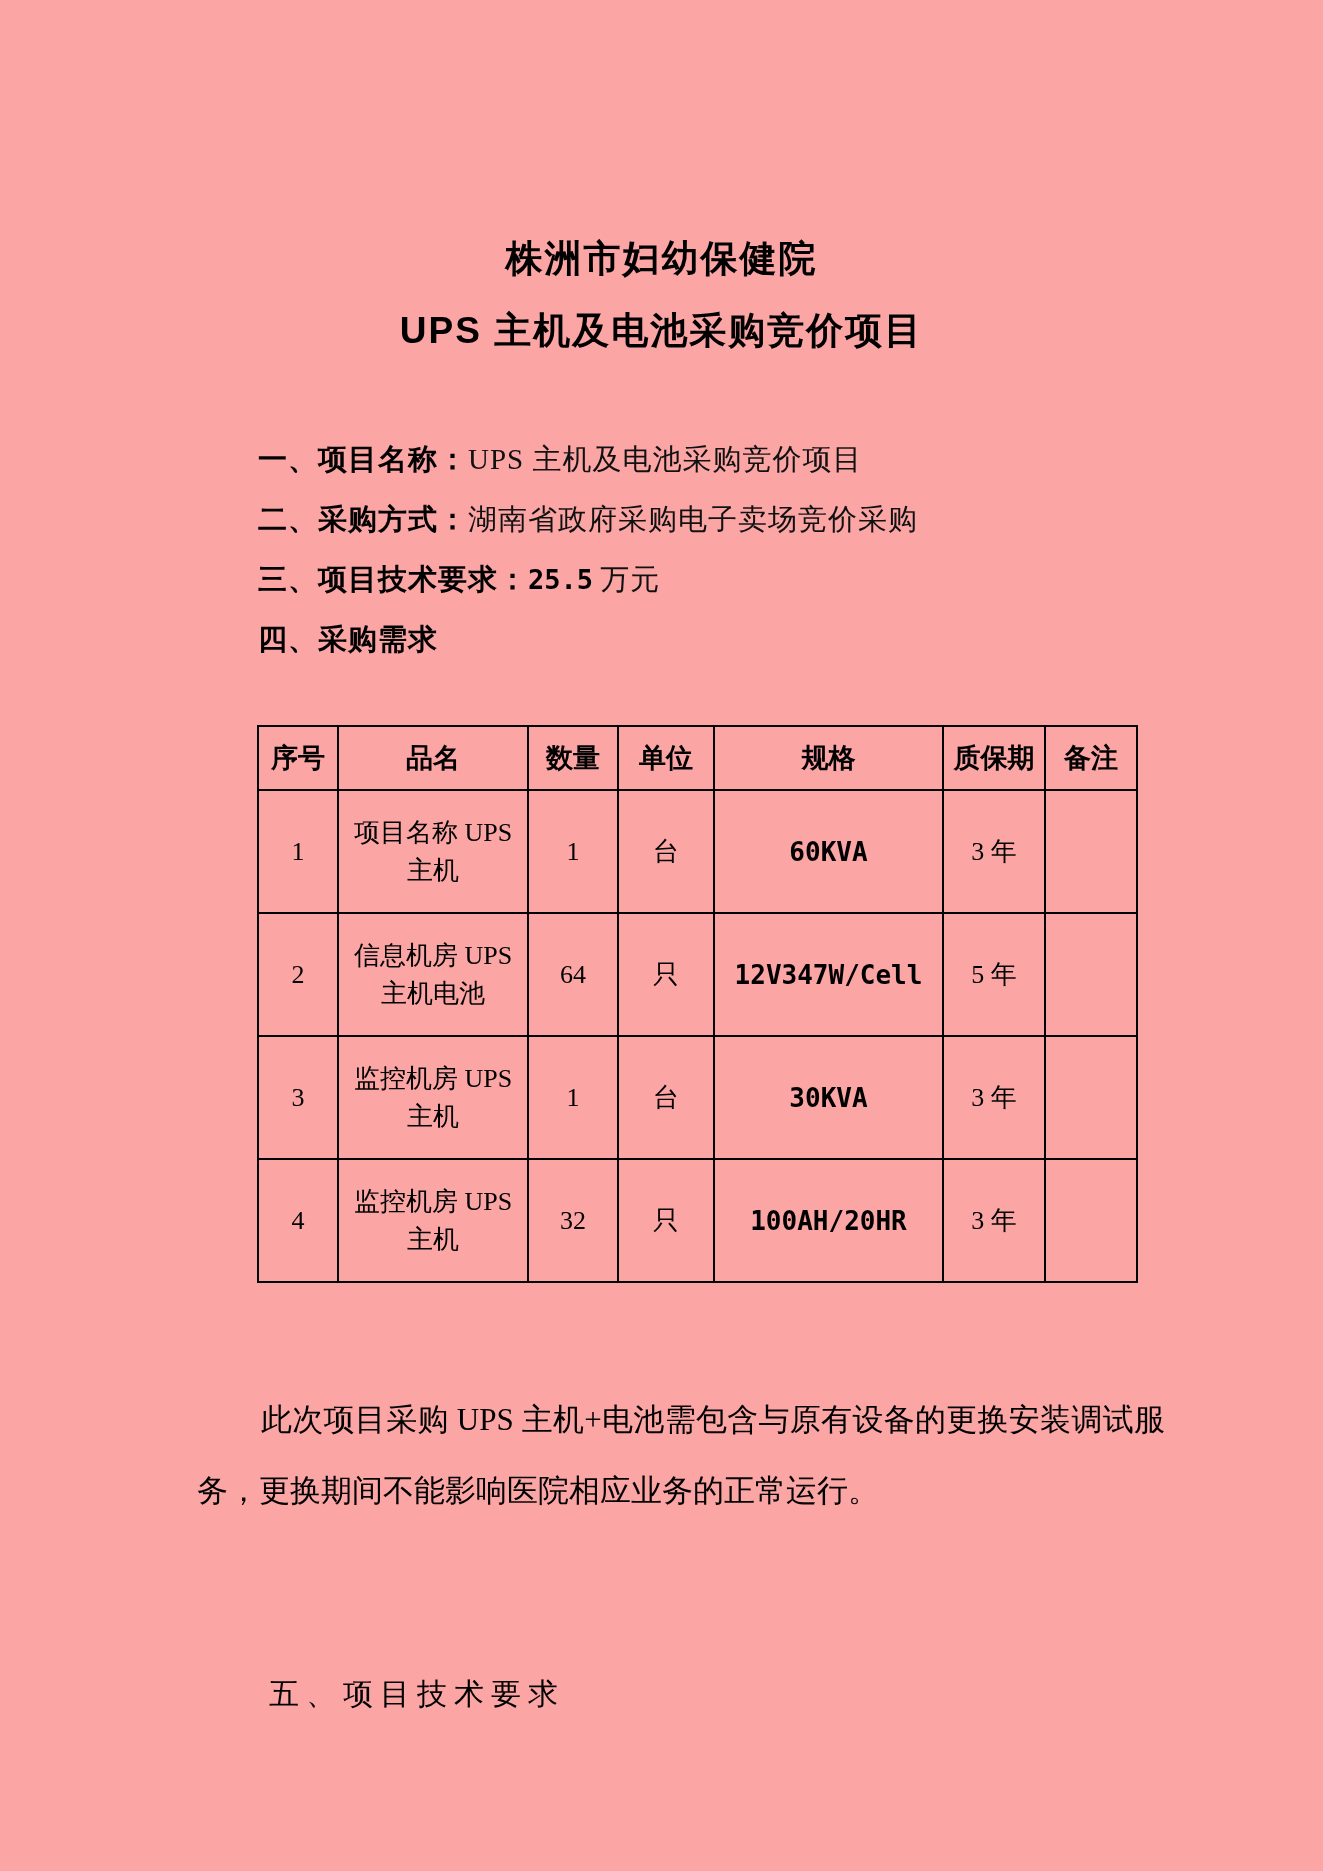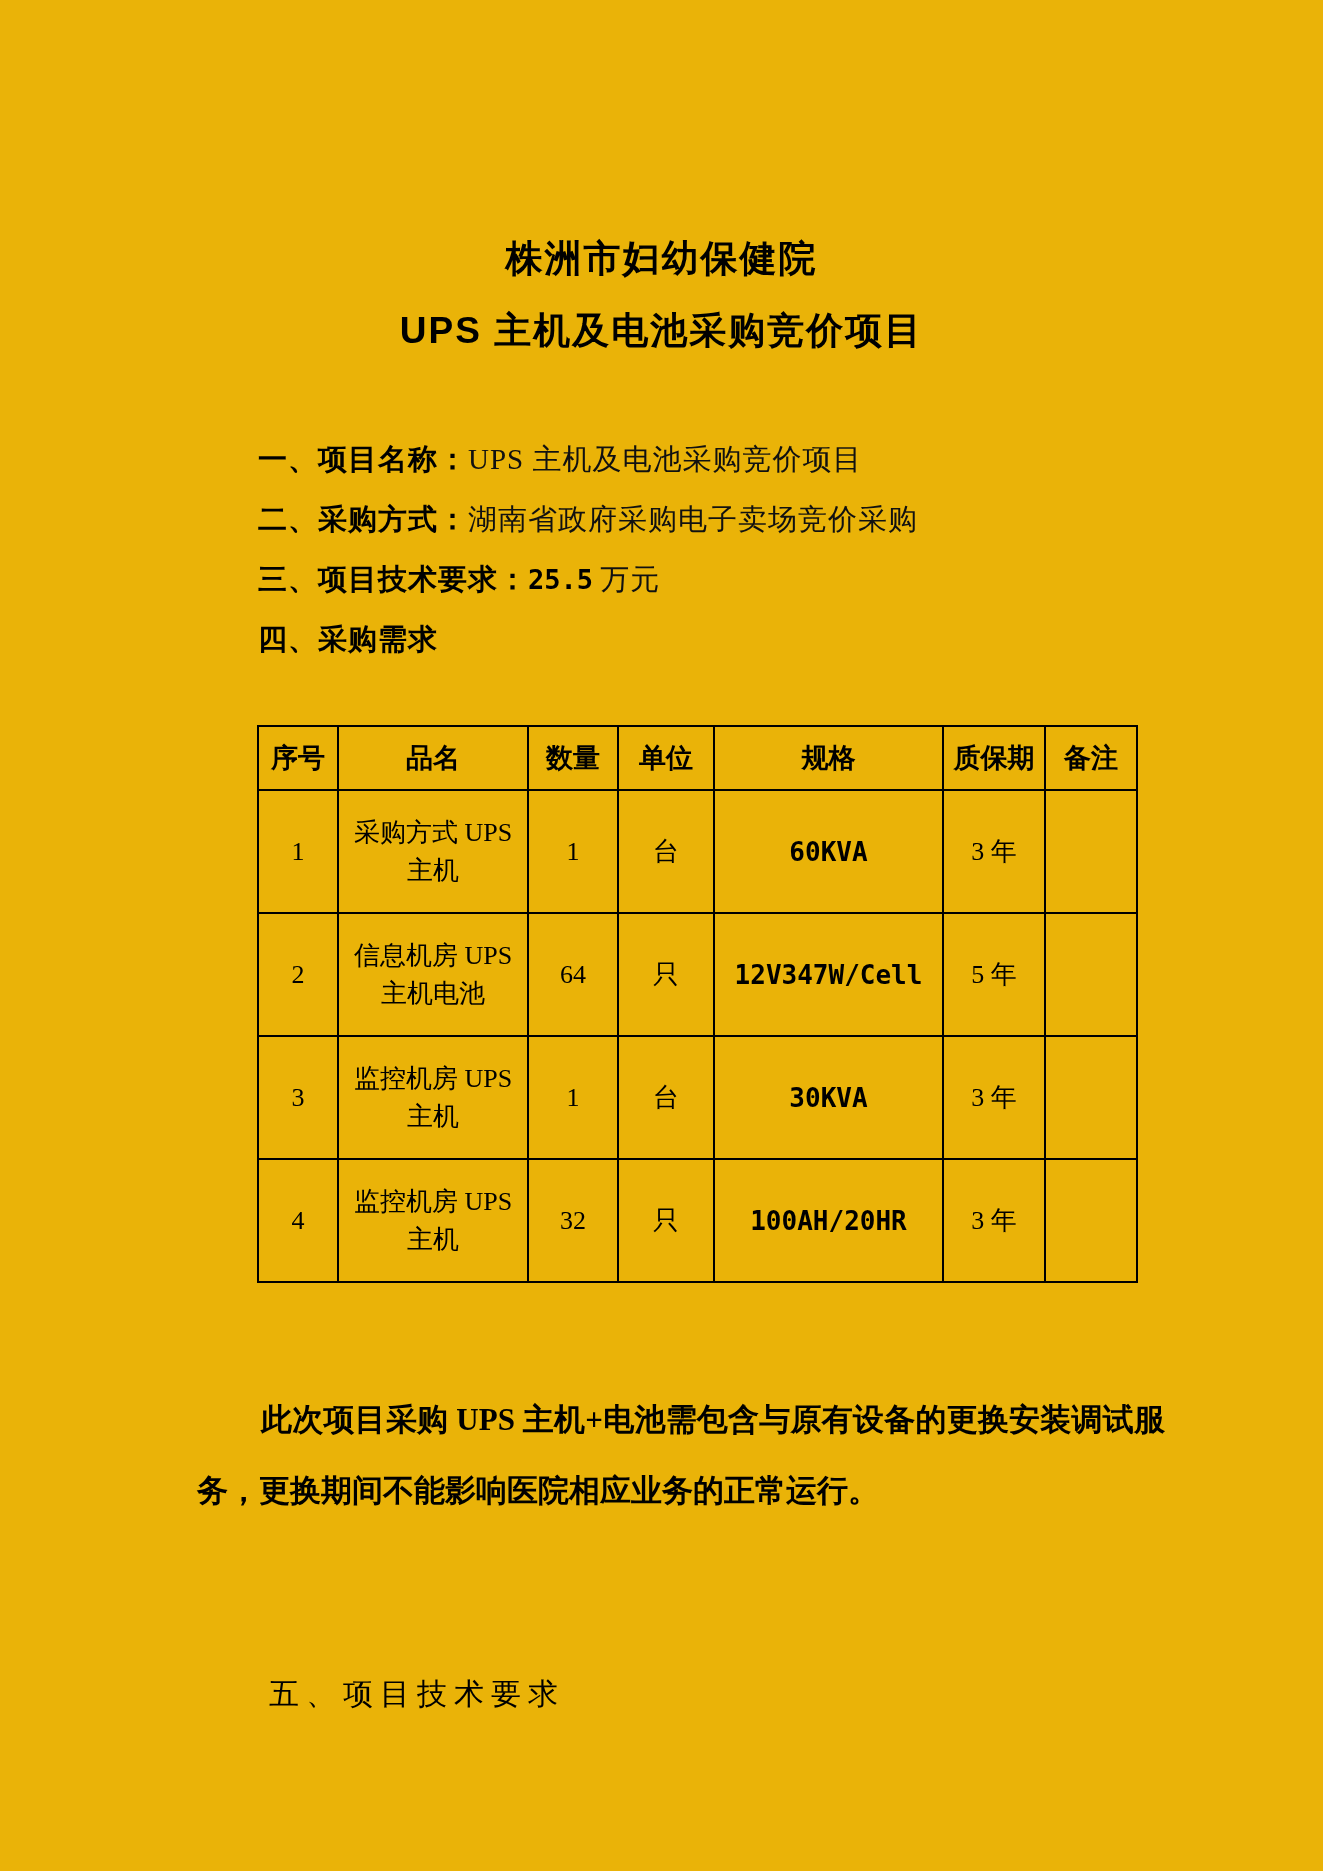--- a/index.html
+++ b/index.html
@@ -1,20 +1,20 @@
 <!DOCTYPE html>
 <html><head>
 <meta charset="utf-8">
 <style>
   html,body{margin:0;padding:0;background:#e8e8e8;}
   .page{
     position:relative;
     width:1323px;height:1871px;
     margin:0 auto;
-    background:#eab308;
+    background:#fca5a5;
     color:#000;
     font-family:"Liberation Serif", serif;
     overflow:hidden;
   }
   .doc-title{
     position:absolute;left:0;width:100%;
     text-align:center;
     font-family:"Liberation Sans", sans-serif;
     font-weight:bold;
     font-size:37px;
@@ -72,21 +72,21 @@
     font-weight:bold;
     font-size:30px;
     letter-spacing:0px;
   }
   td.c-warranty{font-size:26px;}
 
   .body-paragraph{
     position:absolute;left:197px;top:1384px;width:968px;
     font-size:31px;
     line-height:71px;
-    font-weight:bold;
+    font-weight:normal;
     text-align:justify;
     text-indent:64px;
     font-family:"Liberation Serif", serif;
   }
   .section5{
     position:absolute;left:269px;top:1674px;
     font-size:30px;
     letter-spacing:7px;
     font-family:"Liberation Serif", serif;
     font-weight:normal;
@@ -132,21 +132,21 @@
       <td>序号</td>
       <td>品名</td>
       <td>数量</td>
       <td>单位</td>
       <td>规格</td>
       <td>质保期</td>
       <td>备注</td>
     </tr>
     <tr class="body-row">
       <td class="c-num">1</td>
-      <td class="c-name">采购方式 UPS 主机</td>
+      <td class="c-name">项目名称 UPS 主机</td>
       <td class="c-num">1</td>
       <td class="c-name">台</td>
       <td class="c-spec">60KVA</td>
       <td class="c-warranty">3 年</td>
       <td></td>
     </tr>
     <tr class="body-row">
       <td class="c-num">2</td>
       <td class="c-name">信息机房 UPS 主机电池</td>
       <td class="c-num">64</td>

